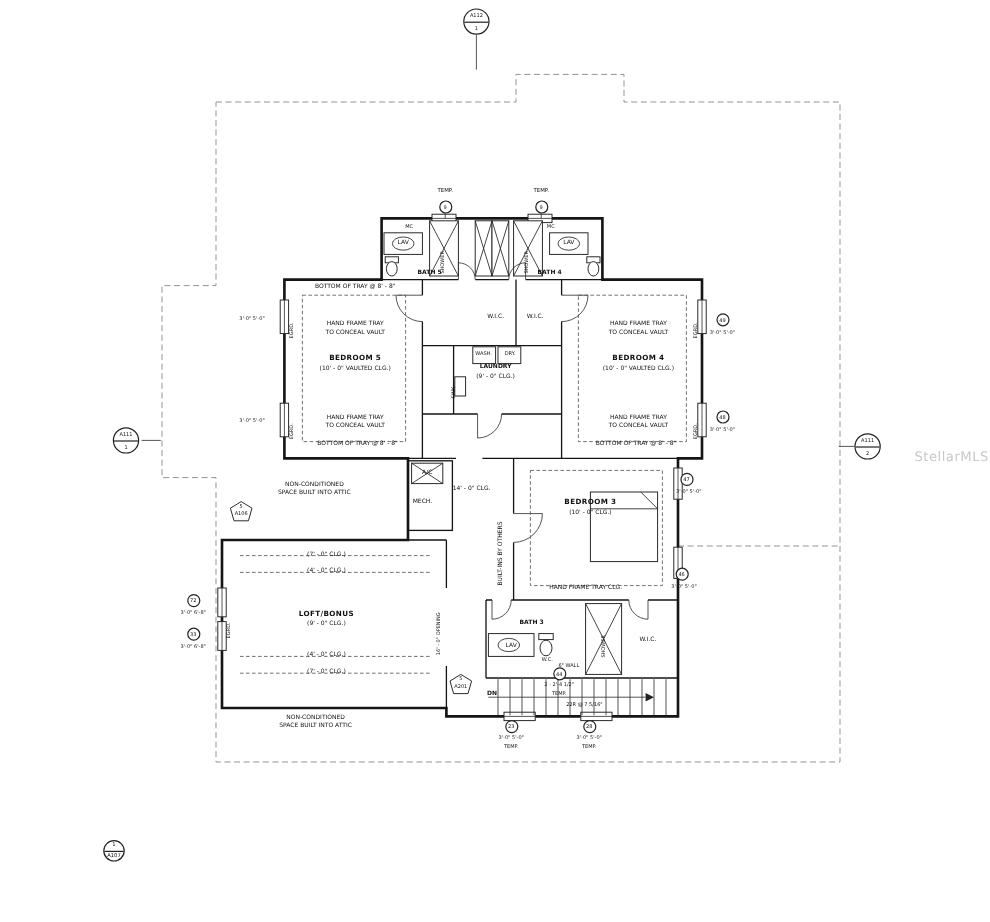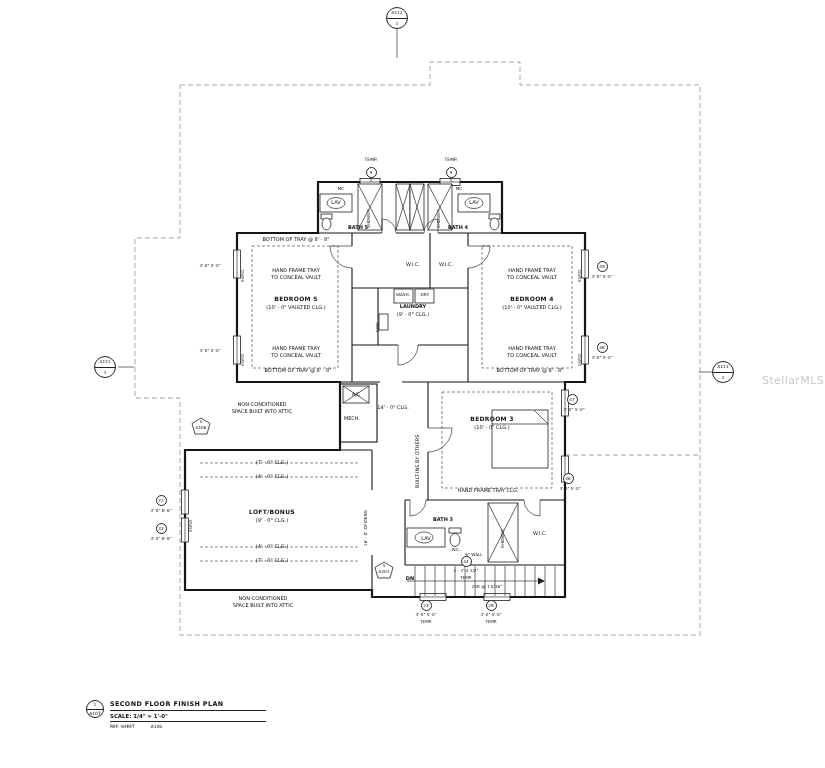--- a/index.html
+++ b/index.html
@@ -317,22 +317,15 @@
   <div class="lbl c dim" style="left:491px;top:612px">3'-0" 5'-0"</div>
   <div class="lbl c xs" style="left:491px;top:619px">TEMP.</div>
 
   <div class="watermark">StellarMLS</div>
 
   <div class="titleblock">
     <div class="tb-circle">
       <span class="t">1</span>
       <span class="b">A107</span>
     </div>
-    <div class="tb-texts">
-      <div class="tb-title">SECOND FLOOR FINISH PLAN</div>
-      <div class="tb-scale">SCALE:  1/4" = 1'-0"</div>
-      <div class="tb-ref">
-        <span>REF. SHEET</span><span class="tb-refval">A106</span>
-      </div>
-    </div>
   </div>
 
 </div>
 
 </body></html>

